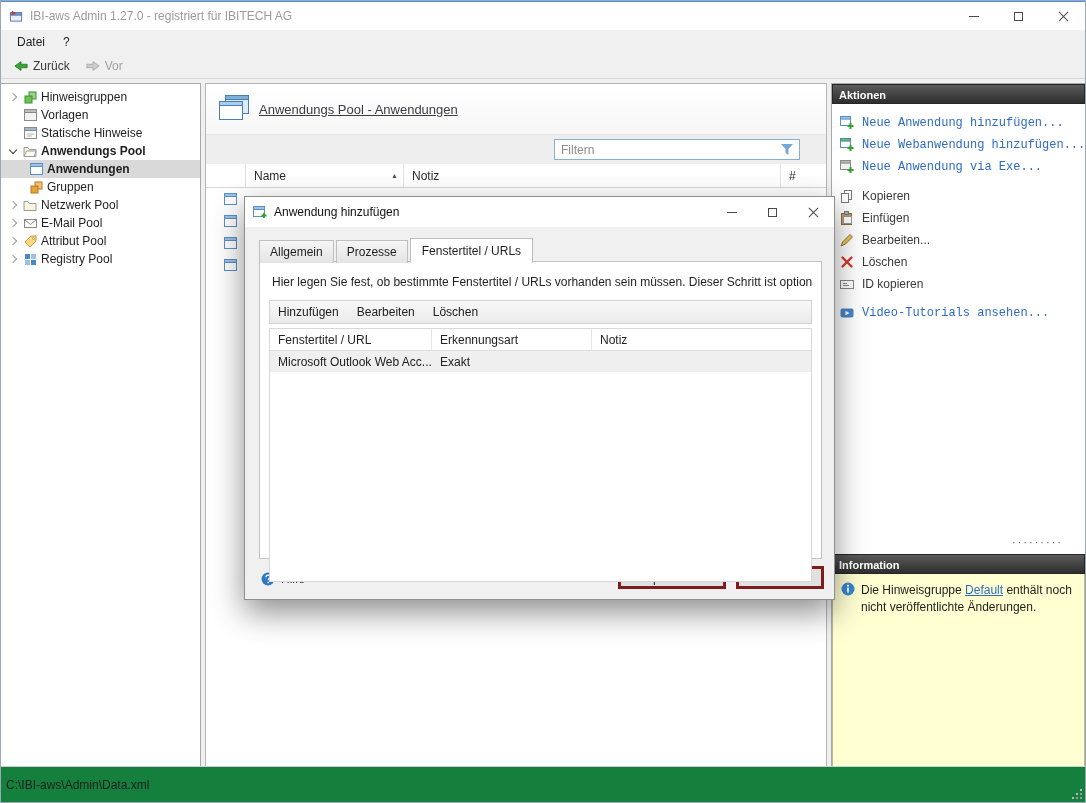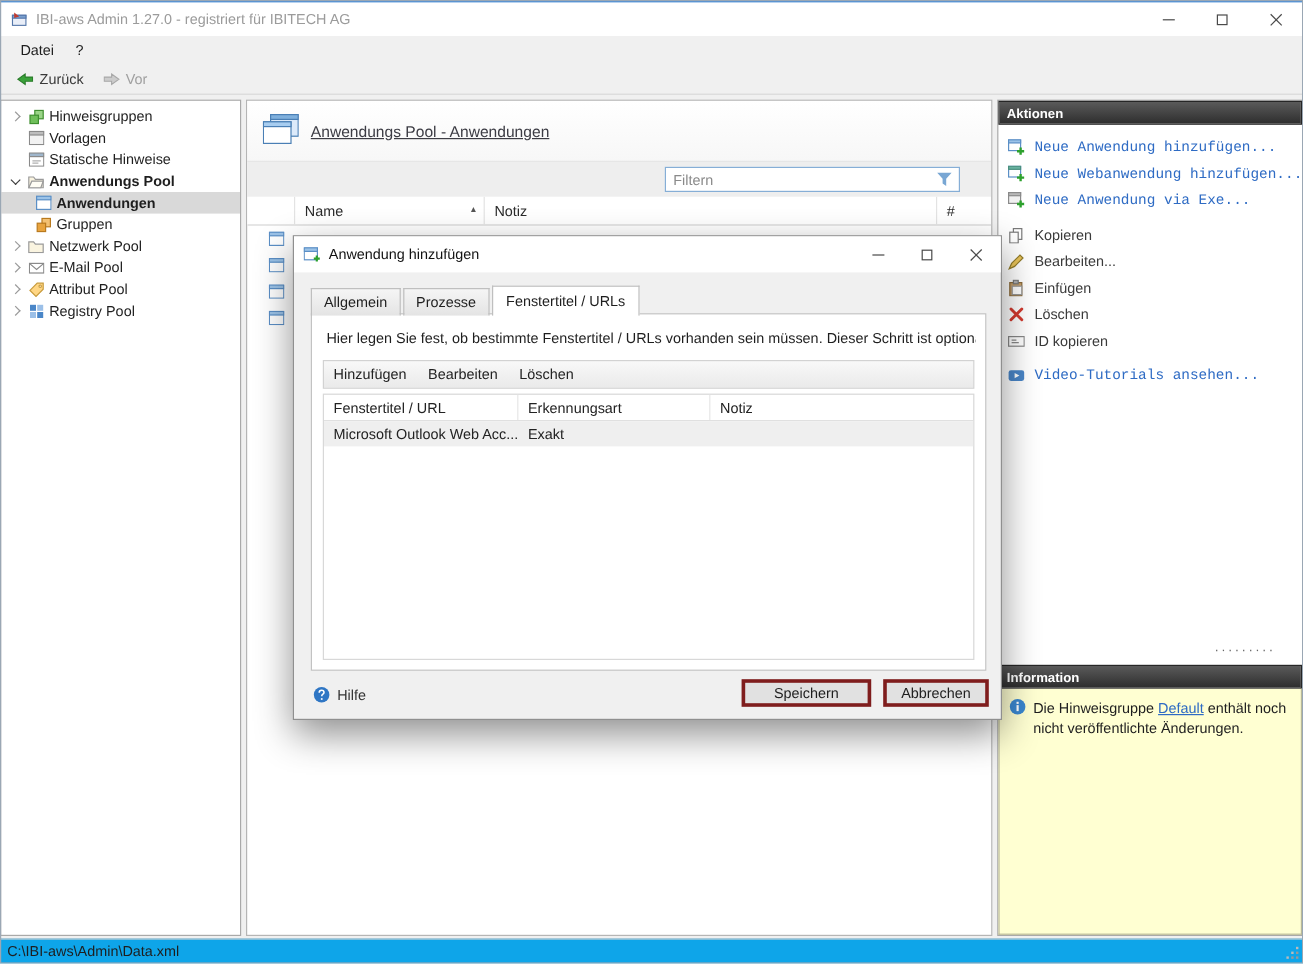--- a/index.html
+++ b/index.html
@@ -101,21 +101,21 @@
   .group-gap { height:7px; }
   .dots { position:absolute; right:22px; top:452px; color:#666; font-size:11px; letter-spacing:2px; }
   .info-header { position:absolute; top:470px; left:0; right:0; }
   .info-body { position:absolute; top:490px; left:0; right:0; bottom:0;
                background:#ffffd2; border:1px solid #b9b99a; border-top:none;
                padding:8px 8px; display:flex; gap:6px; align-items:flex-start; line-height:1.4; }
   .info-text { color:#1e1e1e; }
   .info-link { color:#2e6bc4; text-decoration:underline; }
 
   
-  .statusbar { position:absolute; bottom:0; left:0; right:0; height:21px; background:#0ea5e9;
+  .statusbar { position:absolute; bottom:0; left:0; right:0; height:37px; background:#15803d;
                border-top:1px solid #d0d0d0; display:flex; align-items:center; padding-left:6px; color:#1e1e1e; }
   .grip { position:absolute; right:4px; bottom:4px; width:2px; height:2px; background:#999;
           box-shadow:-4px 0 #999, -8px 0 #bbb, 0 -4px #999, -4px -4px #bbb, 0 -8px #bbb; }
 
   
   .dialog { position:absolute; left:244px; top:196px; width:591px; height:404px;
             background:#f0f0f0; border:1px solid #8f8f8f; z-index:10;
             box-shadow:0 12px 30px rgba(0,0,0,.45); }
   .dlg-title { height:30px; background:#ffffff; display:flex; align-items:center; padding-left:8px; gap:7px; }
   .dlg-title .dtext { color:#111; }
@@ -124,21 +124,21 @@
   .dlg-tabs { position:absolute; top:40px; left:14px; display:flex; align-items:flex-end; z-index:2; }
   .tab { padding:4px 10px; border:1px solid #bfbfbf; border-bottom:none;
          background:linear-gradient(#f5f5f5,#e4e4e4); margin-right:2px; color:#1e1e1e; position:relative; top:1px; }
   .tab.active { background:#ffffff; padding:5px 11px; top:1px; z-index:3; }
   .tab-page { position:absolute; top:64px; left:14px; width:563px; height:298px;
               background:#ffffff; border:1px solid #c2c2c2; z-index:1; }
   .dlg-desc { position:absolute; top:13px; left:12px; right:8px; white-space:nowrap; overflow:hidden; color:#1e1e1e; }
   .dlg-toolbar { position:absolute; top:38px; left:9px; right:9px; height:24px;
                  background:linear-gradient(#f8f8f8,#eaeaea); border:1px solid #d2d2d2;
                  display:flex; align-items:center; padding-left:8px; gap:18px; color:#222; }
-  .dlg-table { position:absolute; top:66px; left:9px; right:9px; height:222px;
+  .dlg-table { position:absolute; top:66px; left:9px; right:9px; height:254px;
                border:1px solid #d8d8d8; background:#ffffff; }
   .dt-head { height:22px; display:flex; border-bottom:1px solid #e0e0e0; color:#222; }
   .dt-th { display:flex; align-items:center; padding-left:8px; border-right:1px solid #e6e6e6; }
   .dt-c1 { width:162px; } .dt-c2 { width:160px; } .dt-c3 { flex:1; border-right:none; }
   .dt-row { height:21px; display:flex; background:#efefef; color:#222; }
   .dt-td { display:flex; align-items:center; padding-left:8px; overflow:hidden; white-space:nowrap; }
   .dlg-help { position:absolute; bottom:13px; left:16px; display:flex; align-items:center; gap:6px; color:#333; }
   .dlg-buttons { position:absolute; bottom:10px; right:10px; display:flex; gap:10px; }
   .btn { height:23px; display:flex; align-items:center; justify-content:center;
          background:#e1e1e1; border:3px solid #7f1d1d; padding:0 12px; color:#1e1e1e; }
@@ -409,34 +409,34 @@
         <svg width="14" height="14" viewBox="0 0 14 14">
             <rect x="4.5" y="1.5" width="7" height="9" fill="#ffffff" stroke="#7a7a7a"></rect>
             <rect x="1.5" y="4.5" width="7" height="9" fill="#ffffff" stroke="#7a7a7a"></rect>
           </svg>
       </span>
       <span>Kopieren</span>
     </div>
     <div class="arow cmd">
       <span class="nic">
         <svg width="14" height="14" viewBox="0 0 14 14">
-            <path d="M1 13 L3 8.5 L10 1.5 L12.5 4 L5.5 11 Z" fill="#e8c35a" stroke="#927c2a"></path>
-          </svg>
-      </span>
-      <span>Bearbeiten...</span>
-    </div>
-    <div class="arow cmd">
-      <span class="nic">
-        <svg width="14" height="14" viewBox="0 0 14 14">
             <rect x="1.5" y="2.5" width="10" height="11" fill="#c8a06a" stroke="#8a6a3a"></rect>
             <rect x="4.5" y="0.5" width="4" height="3" fill="#b0b0b0" stroke="#777777"></rect>
             <rect x="3.5" y="5.5" width="8" height="7" fill="#ffffff" stroke="#999999"></rect>
           </svg>
       </span>
       <span>Einfügen</span>
+    </div>
+    <div class="arow cmd">
+      <span class="nic">
+        <svg width="14" height="14" viewBox="0 0 14 14">
+            <path d="M1 13 L3 8.5 L10 1.5 L12.5 4 L5.5 11 Z" fill="#e8c35a" stroke="#927c2a"></path>
+          </svg>
+      </span>
+      <span>Bearbeiten...</span>
     </div>
     <div class="arow cmd">
       <span class="nic">
         <svg width="14" height="14" viewBox="0 0 14 14">
             <path d="M2.5 2.5 L11.5 11.5 M11.5 2.5 L2.5 11.5" stroke="#d33a2f" stroke-width="2.4" stroke-linecap="round"></path>
           </svg>
       </span>
       <span>Löschen</span>
     </div>
     <div class="arow cmd">

